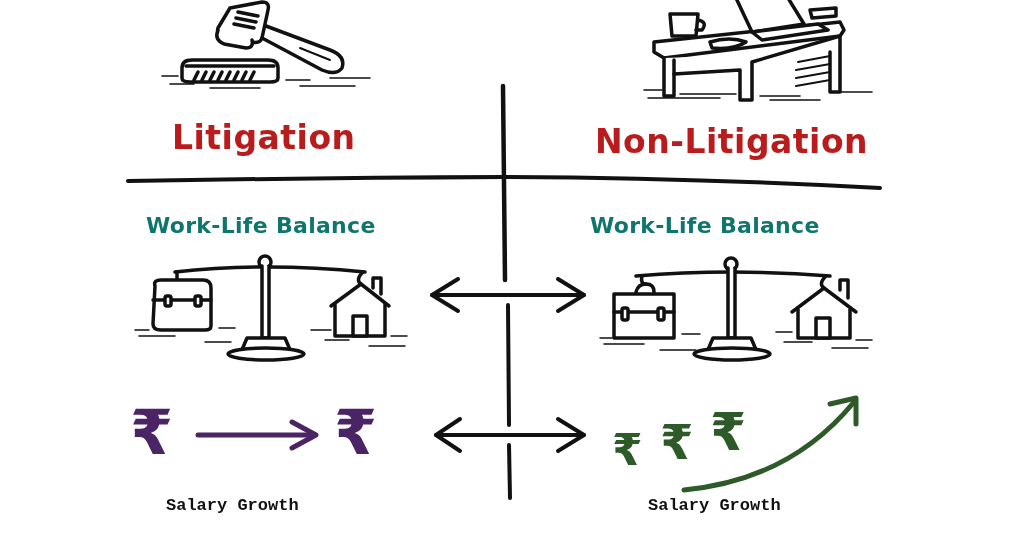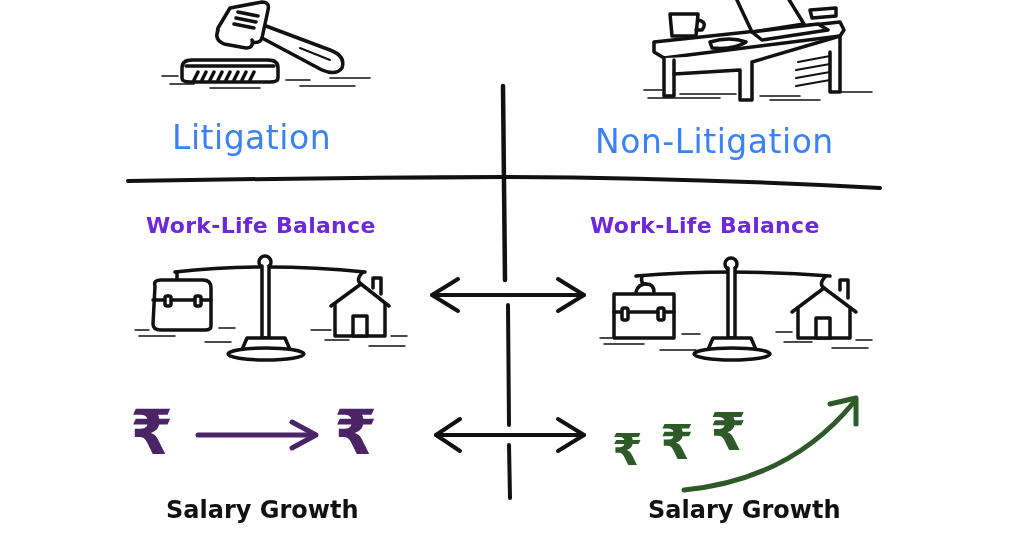--- a/index.html
+++ b/index.html
@@ -1,20 +1,20 @@
 <!DOCTYPE html>
 <html><head>
 <meta charset="utf-8">
 <style>
   html, body { margin:0; padding:0; background:#ffffff; }
   body { width:1024px; height:536px; position:relative; overflow:hidden; font-family:"DejaVu Sans", sans-serif; color:#111; }
   .abs { position:absolute; }
-  .title { font-size:33px; font-weight:normal; letter-spacing:0.5px; color:#3b82f6; white-space:nowrap; }
-  .subtitle { font-size:22px; font-weight:bold; letter-spacing:0.3px; color:#6d28d9; white-space:nowrap; }
-  .label { font-size:24px; font-weight:bold; color:#111; white-space:nowrap; }
+  .title { font-size:33px; font-weight:bold; letter-spacing:0.5px; color:#b91c1c; white-space:nowrap; }
+  .subtitle { font-size:22px; font-weight:bold; letter-spacing:0.3px; color:#0f766e; white-space:nowrap; }
+  .label { font-size:17px; font-weight:bold; color:#111; white-space:nowrap;font-family:Liberation Mono, monospace; }
   .rupee { font-weight:bold; white-space:nowrap; line-height:1; }
   svg { position:absolute; overflow:visible; }
 </style>
 </head>
 <body>
 
 <svg style="left:150px;top:0;" width="230" height="95" viewBox="0 0 230 95">
   <g fill="none" stroke="#111" stroke-width="3.5" stroke-linecap="round" stroke-linejoin="round">
 
     <path d="M32 68 Q32 60 42 60 L118 60 Q128 60 128 68 L128 78 Q128 82 120 82 L40 82 Q32 82 32 78 Z" fill="#fff"></path>

